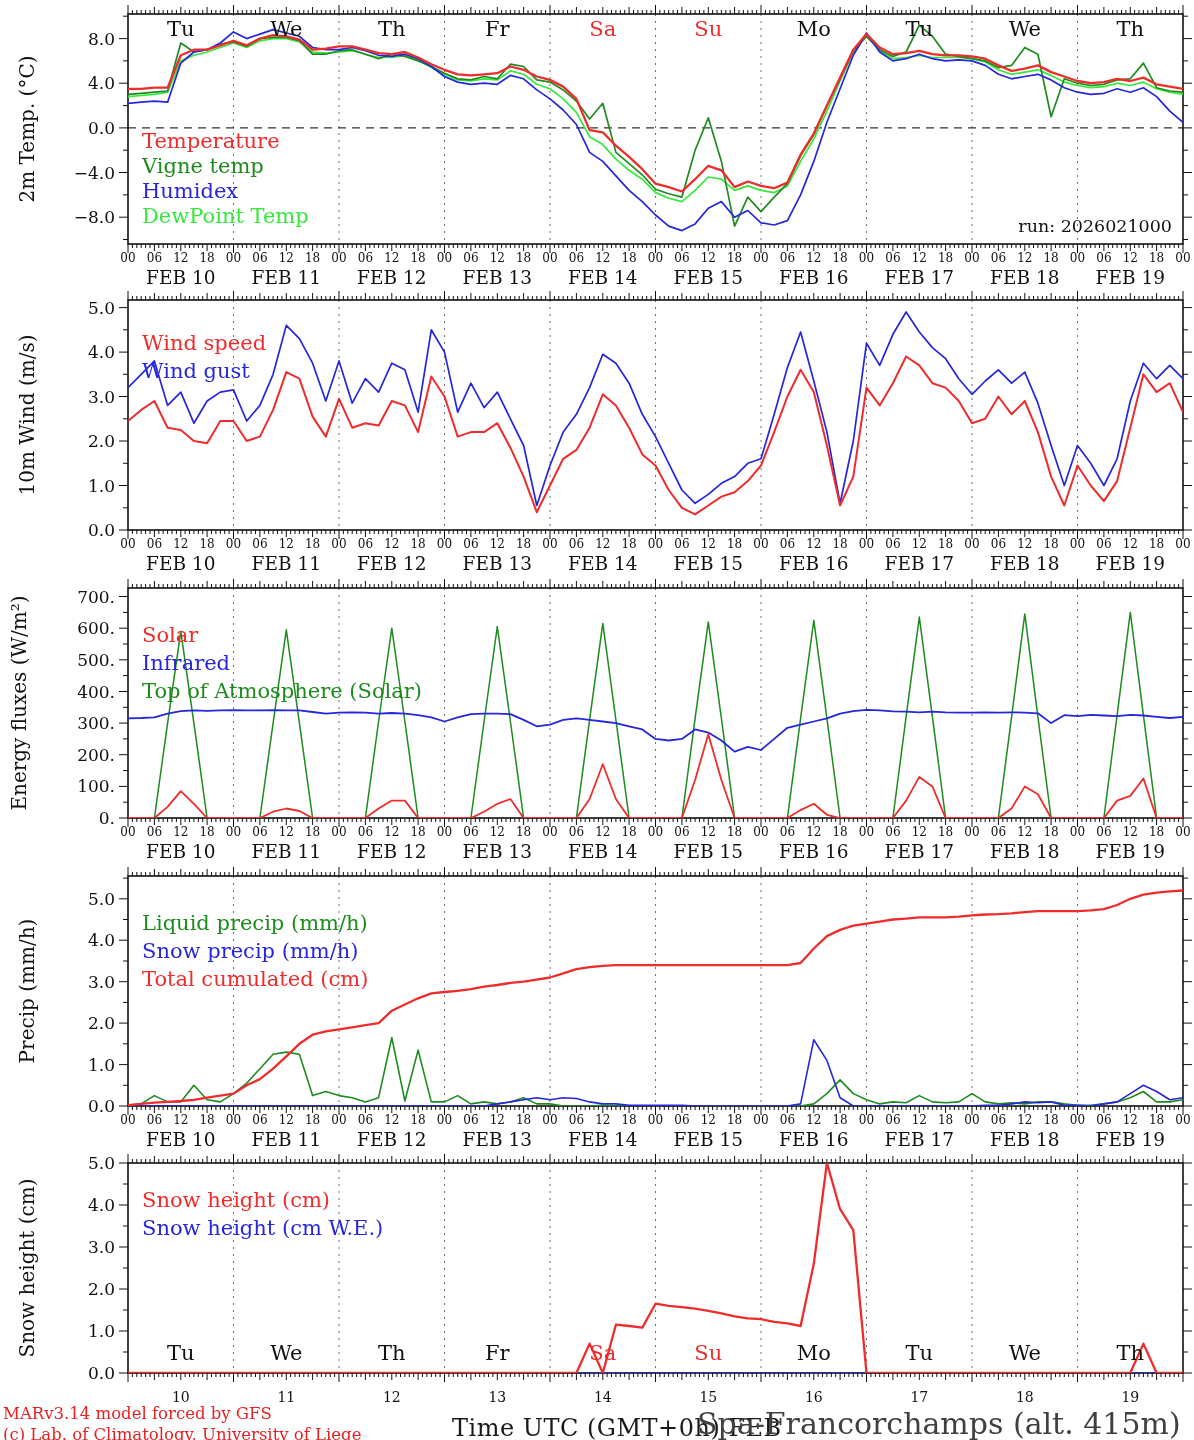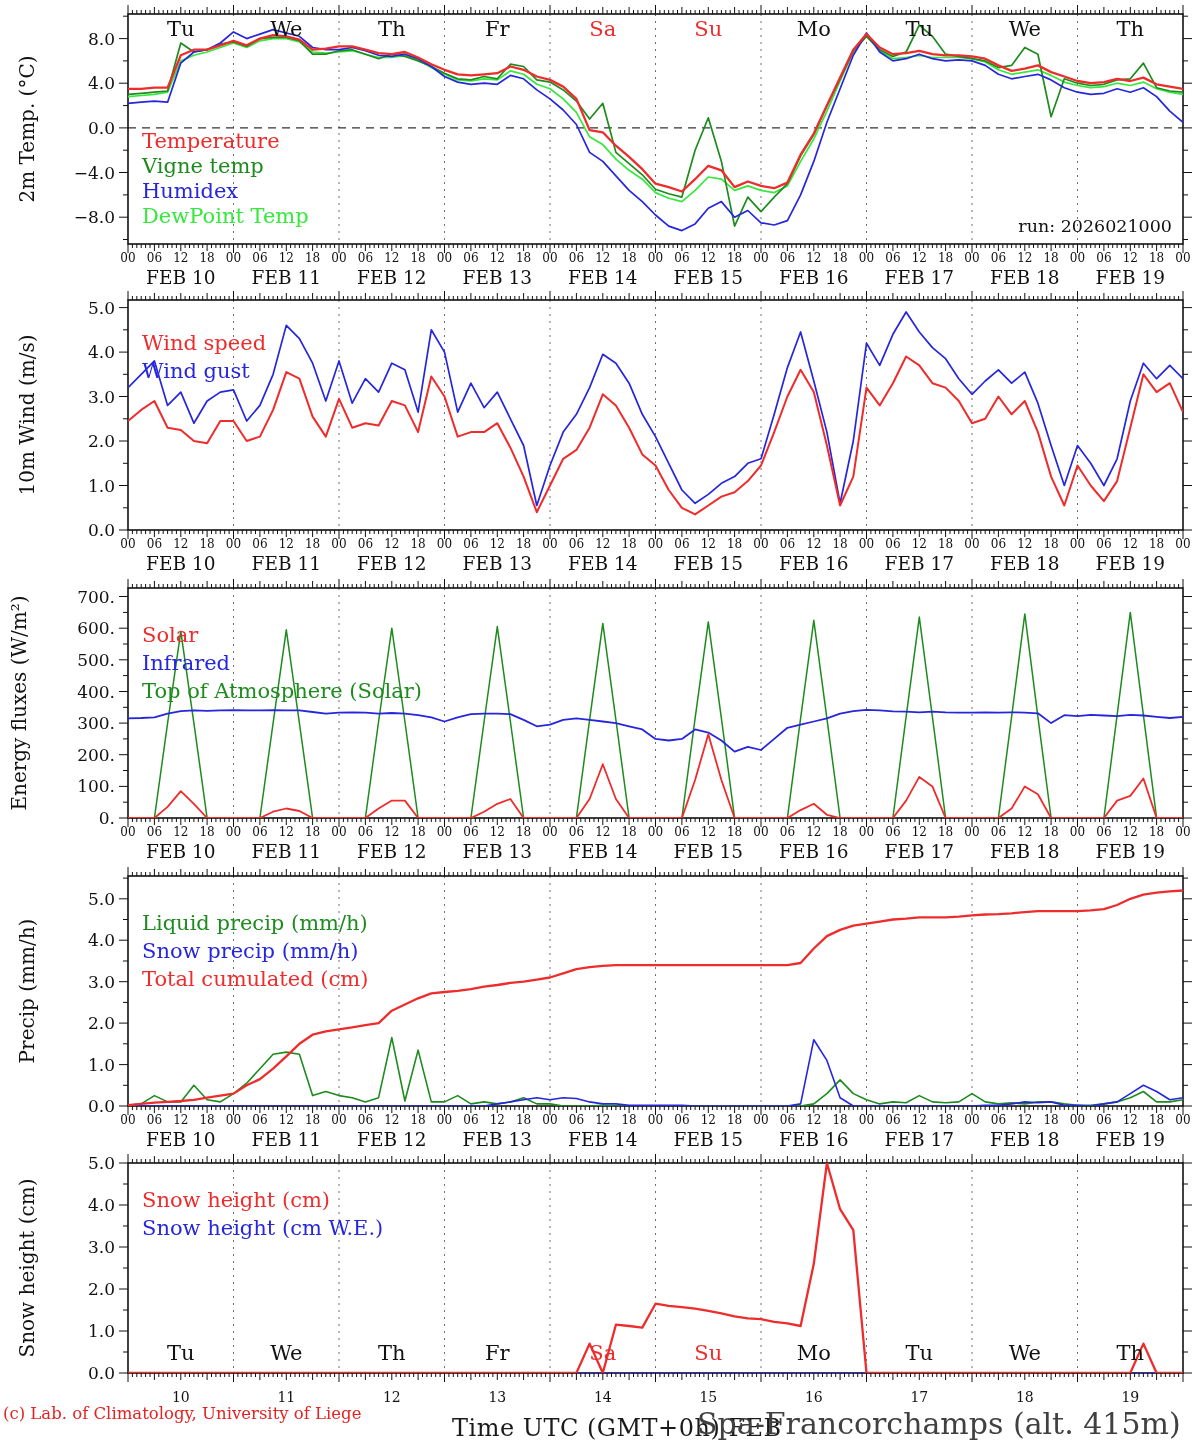--- a/index.html
+++ b/index.html
@@ -385,17 +385,18 @@
       <text x="497.3" y="1402" font-size="14" text-anchor="middle" fill="#111">13</text>
       <text x="602.8" y="1402" font-size="14" text-anchor="middle" fill="#111">14</text>
       <text x="708.3" y="1402" font-size="14" text-anchor="middle" fill="#111">15</text>
       <text x="813.8" y="1402" font-size="14" text-anchor="middle" fill="#111">16</text>
       <text x="919.3" y="1402" font-size="14" text-anchor="middle" fill="#111">17</text>
       <text x="1024.8" y="1402" font-size="14" text-anchor="middle" fill="#111">18</text>
       <text x="1130.3" y="1402" font-size="14" text-anchor="middle" fill="#111">19</text>
     </svg>
 
   <div id="footer-left" class="footer-text">
+    <div>MARv3.14 model forced by GFS</div>
     <div>(c) Lab. of Climatology, University of Liege</div>
   </div>
   <div id="footer-center" class="footer-text">Time UTC (GMT+0h) FEB</div>
   <div id="footer-right" class="footer-text">Spa-Francorchamps (alt. 415m)</div>
 </div>
 
 </body></html>

